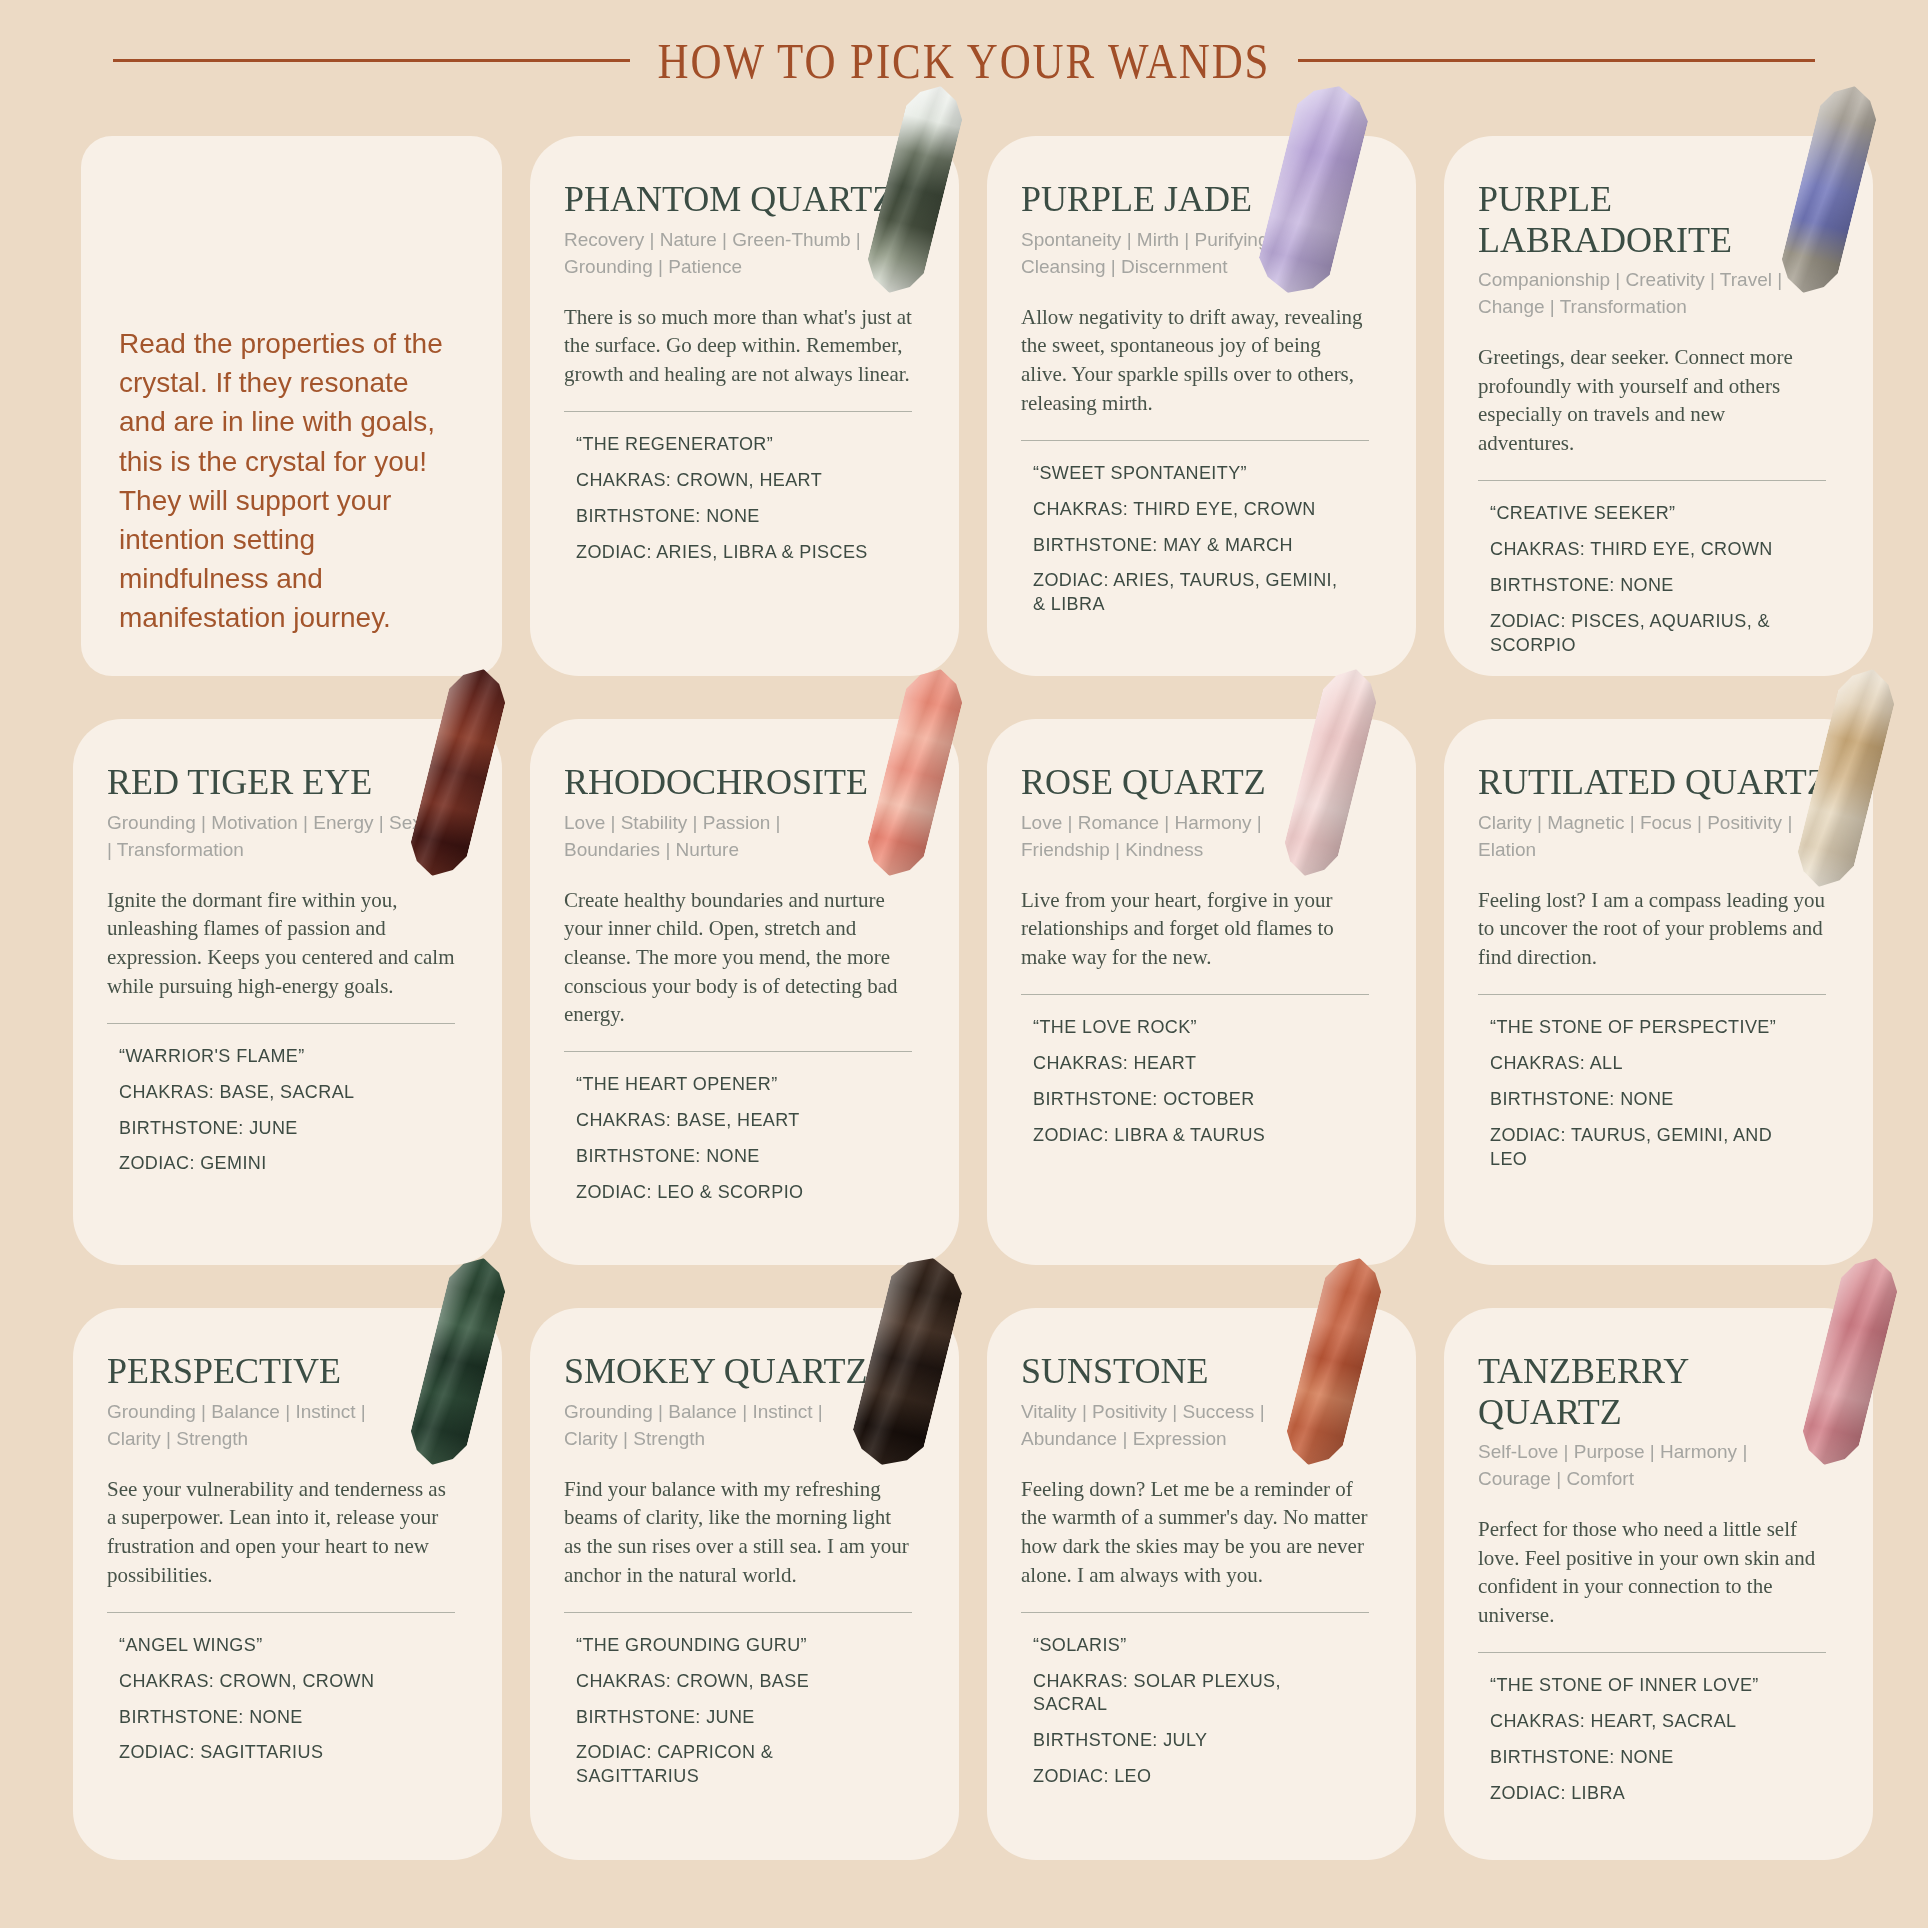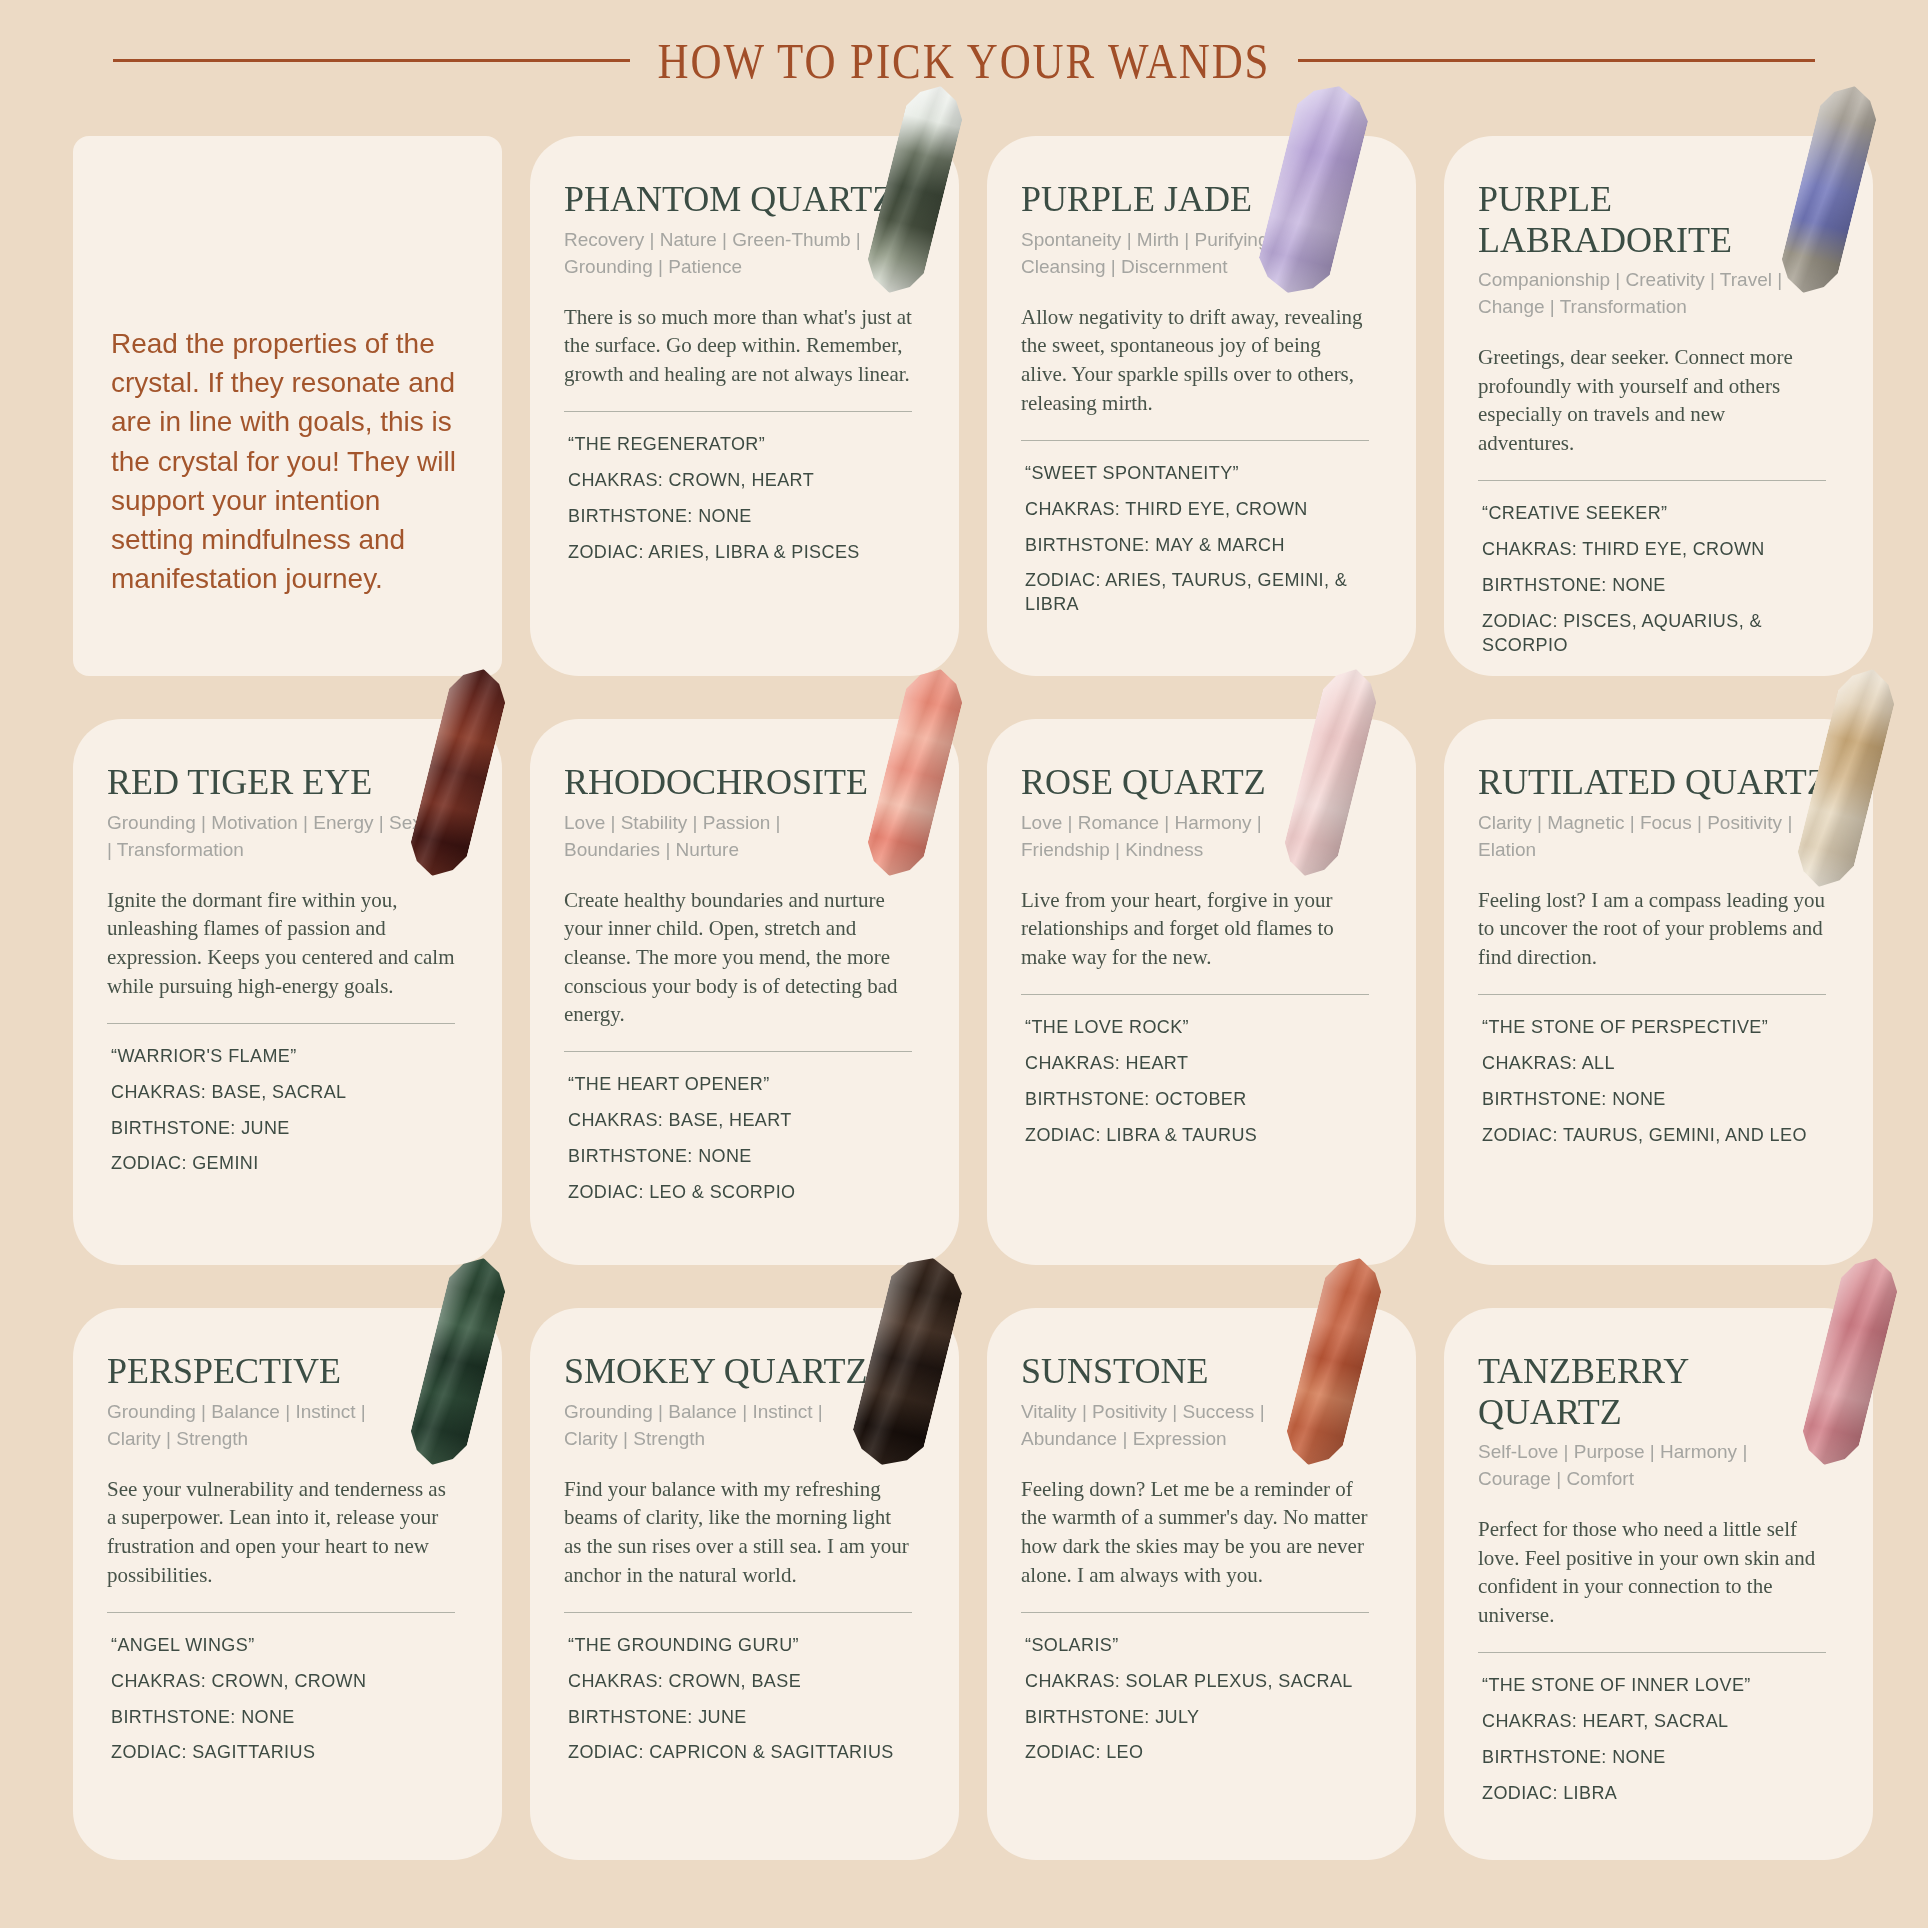--- a/index.html
+++ b/index.html
@@ -30,22 +30,23 @@
     padding:55px 55px 0 73px;
   }
   .card{
     position:relative;
     background:#f8f0e7;
     border-radius:49px;
     padding:32px 36px 0 34px;
     box-sizing:border-box;
   }
   .card.intro{
-    border-radius:16px;
+    border-radius:31px;
     padding:188px 41px 0 38px;
+    margin-left:8px;
   }
   .intro-text{
     margin:0;color:#a3552c;
     font-size:28px;line-height:1.40;font-weight:500;
   }
   .title{
     font-family:"Liberation Serif",serif;font-weight:400;
     font-size:36px;line-height:1.12;letter-spacing:0px;
     color:#3b4d44;margin:11.3px 0 7.5px 0;
   }
@@ -56,21 +57,21 @@
   }
   .desc{
     font-family:"Liberation Serif",serif;
     font-size:21px;line-height:1.36;color:#475349;
     margin:0 0 22.6px 0;max-width:97%;
   }
   .divider{
     border:none;border-top:1.9px solid rgba(61,75,67,.38);
     margin:0 0 21px 0;width:97%;
   }
-  .meta{list-style:none;margin:4px;padding:0;}
+  .meta{list-style:none;margin:12px;padding:0;}
   .meta li{
     font-size:18px;letter-spacing:0.4px;line-height:1.32;
     color:#3d4b43;margin-bottom:12.2px;max-width:95%;
   }
   
   .wand{
     position:absolute;top:-53px;right:15px;
     width:58px;height:213px;
     transform:rotate(14deg);
     clip-path:polygon(50% 0%,82% 5%,100% 13%,100% 87%,82% 95%,50% 100%,18% 95%,0% 87%,0% 13%,18% 5%);

